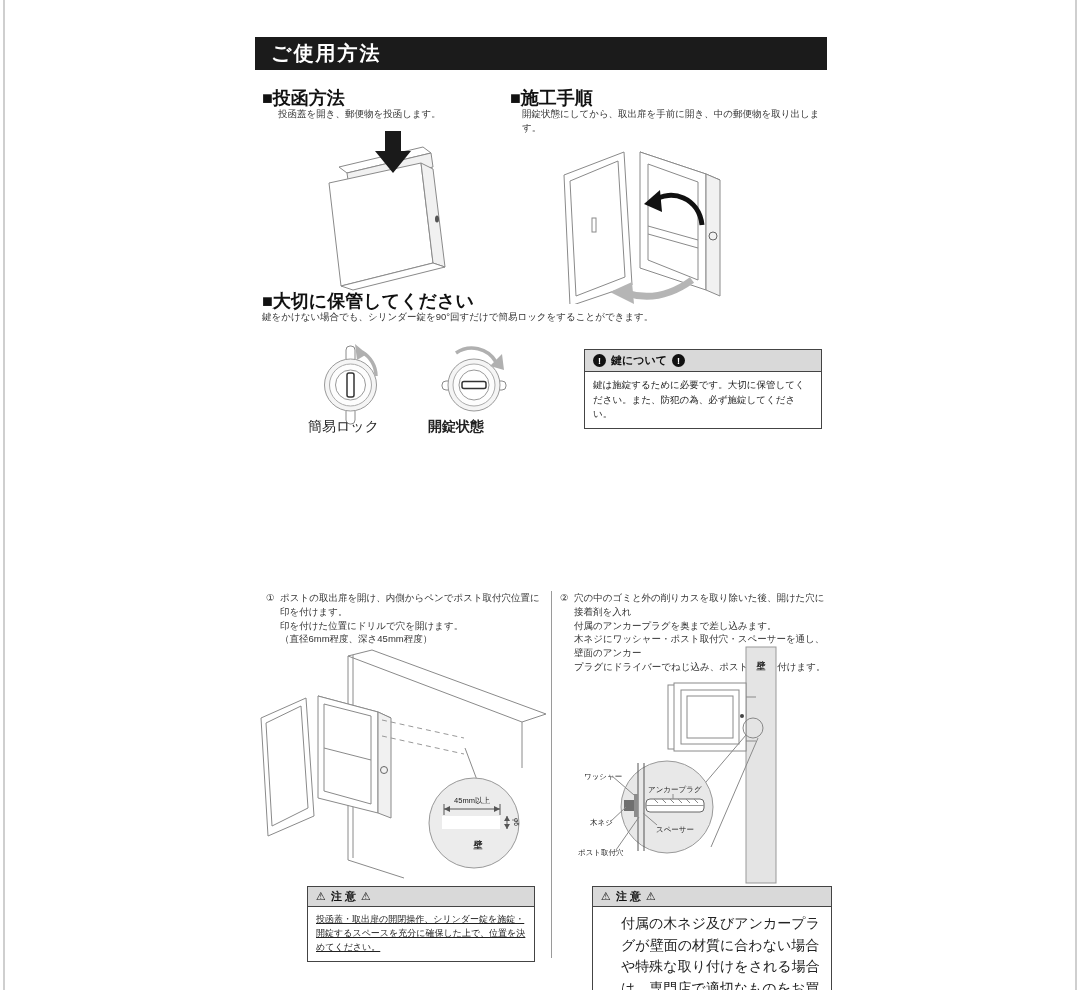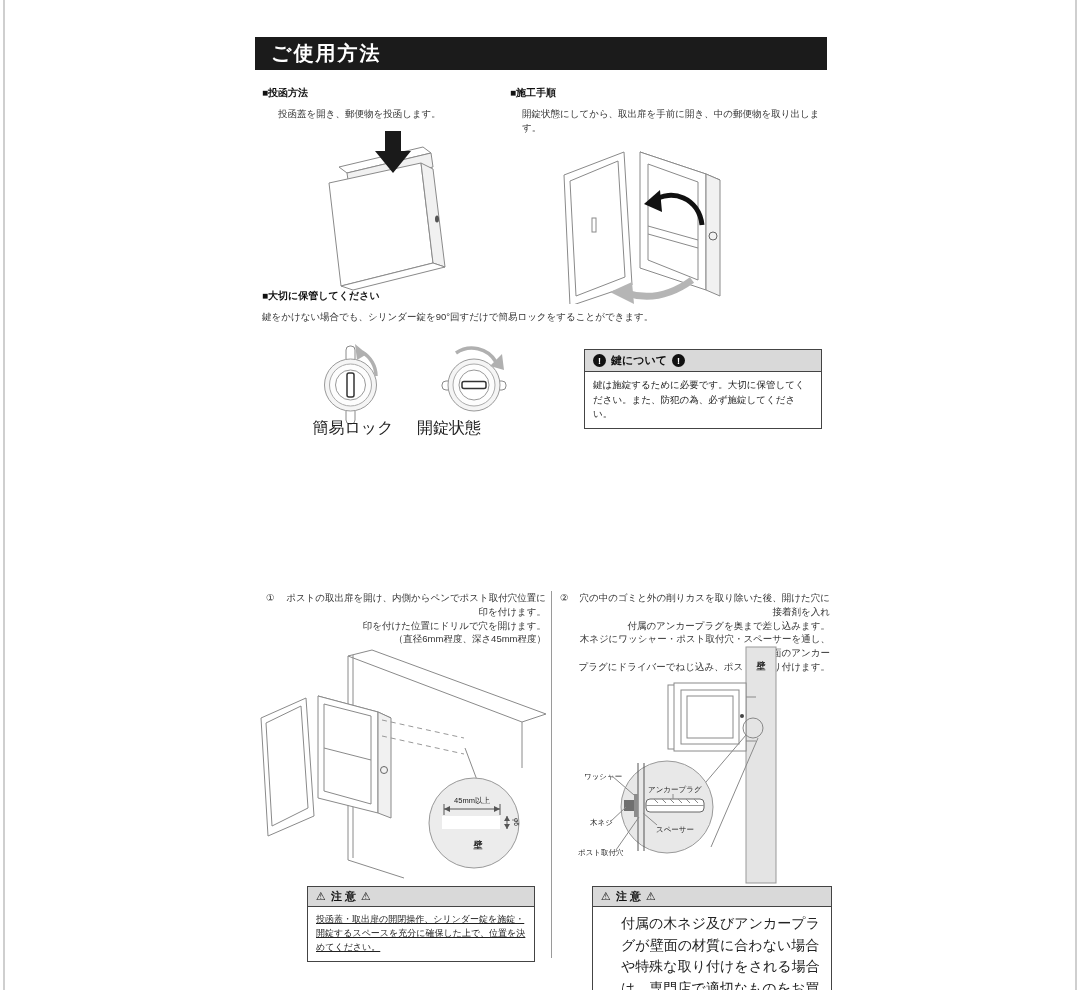--- a/index.html
+++ b/index.html
@@ -10,46 +10,46 @@
   .edge-line{position:absolute;top:0;bottom:0;width:2px;background:#cfcfcf;}
   .edge-left{left:3px;}
   .edge-right{right:3px;}
 
   .section-bar{
     position:absolute;left:255px;width:572px;height:33px;background:#1b1b1b;
     display:flex;align-items:center;padding-left:16px;box-sizing:border-box;
   }
   .section-bar span{color:#ffffff;font-size:20px;font-weight:bold;letter-spacing:2px;}
 
-  .sub-heading{position:absolute;font-size:10px;font-weight:bold;color:#111;}
+  .sub-heading{position:absolute;font-size:18px;font-weight:bold;color:#111;}
   .body-text{position:absolute;font-size:9.5px;color:#333;line-height:1.5;}
 
   .diagram{position:absolute;}
   .diagram svg{display:block;}
   .line{stroke:#8a8a8a;stroke-width:1;fill:none;}
   .face{fill:#ffffff;stroke:#8a8a8a;stroke-width:1;}
   .face-shade{fill:#f1f1f1;stroke:#8a8a8a;stroke-width:1;}
 
-  .lock-label{position:absolute;font-size:16px;color:#222;text-align:center;width:90px;}
+  .lock-label{position:absolute;font-size:14px;color:#222;text-align:left;width:90px;}
 
   .note-box{position:absolute;border:1px solid #444;background:#fff;box-sizing:border-box;}
   .note-header{
     background:#d9d9d9;border-bottom:1px solid #444;display:flex;align-items:center;
     gap:5px;padding:3px 8px;font-size:11px;font-weight:bold;color:#111;
   }
   .alert-circle{
     display:inline-flex;align-items:center;justify-content:center;width:13px;height:13px;
     border-radius:50%;background:#111;color:#fff;font-size:9px;font-weight:bold;flex:0 0 auto;
   }
   .warn-tri{font-size:11px;color:#111;font-weight:normal;flex:0 0 auto;}
   .note-body{padding:6px 8px;font-size:9.5px;line-height:1.55;color:#222;}
 
   .step{position:absolute;display:flex;font-size:9.5px;line-height:1.45;color:#333;}
   .step .num{flex:0 0 14px;}
-  .step .txt{white-space:pre-line;text-align:right;}
+  .step .txt{white-space:pre-line;}
 
   .v-divider{position:absolute;width:1px;background:#9a9a9a;}
 
   svg text{font-family:"Liberation Sans","DejaVu Sans",sans-serif;fill:#222;}
 </style>
 </head>
 <body>
 
 <div class="page">
   <div class="edge-line edge-left"></div>
@@ -118,21 +118,21 @@
       <rect x="4" y="41" width="17" height="9" rx="4" class="face"></rect>
       <rect x="51" y="41" width="17" height="9" rx="4" class="face"></rect>
       <circle cx="36" cy="45" r="26" fill="#f5f5f5" stroke="#999"></circle>
       <circle cx="36" cy="45" r="21" fill="#fdfdfd" stroke="#aaa"></circle>
       <circle cx="36" cy="45" r="15" fill="#fff" stroke="#999"></circle>
       <rect x="24" y="41.5" width="24" height="7" rx="2" fill="#fff" stroke="#333" stroke-width="1.5"></rect>
       <path d="M18,13 A28,28 0 0 1 58,22" fill="none" stroke="#b0b0b0" stroke-width="3.5"></path>
       <polygon points="64,14 66,30 52,26" fill="#b0b0b0"></polygon>
     </svg>
   </div>
-  <div class="lock-label" style="left:404px;top:418px;">開錠状態</div>
+  <div class="lock-label" style="left:428px;top:418px;font-weight:bold;">開錠状態</div>
 
   <div class="note-box" style="left:584px;top:349px;width:238px;">
     <div class="note-header">
       <span class="alert-circle">!</span>
       <span>鍵について</span>
       <span class="alert-circle">!</span>
     </div>
     <div class="note-body">鍵は施錠するために必要です。大切に保管してください。また、防犯の為、必ず施錠してください。</div>
   </div>
 

